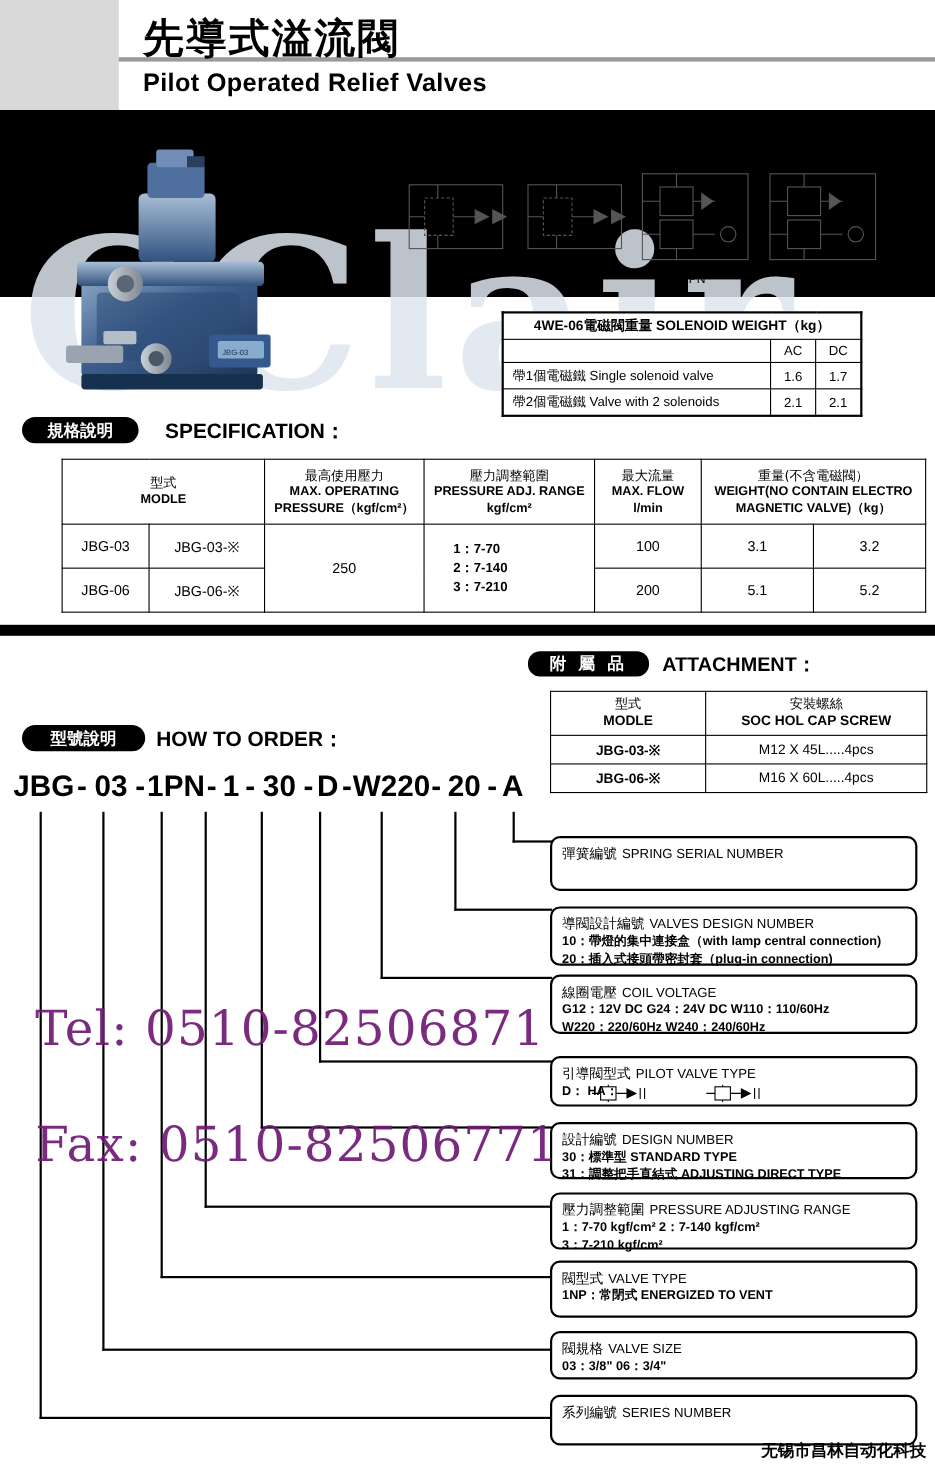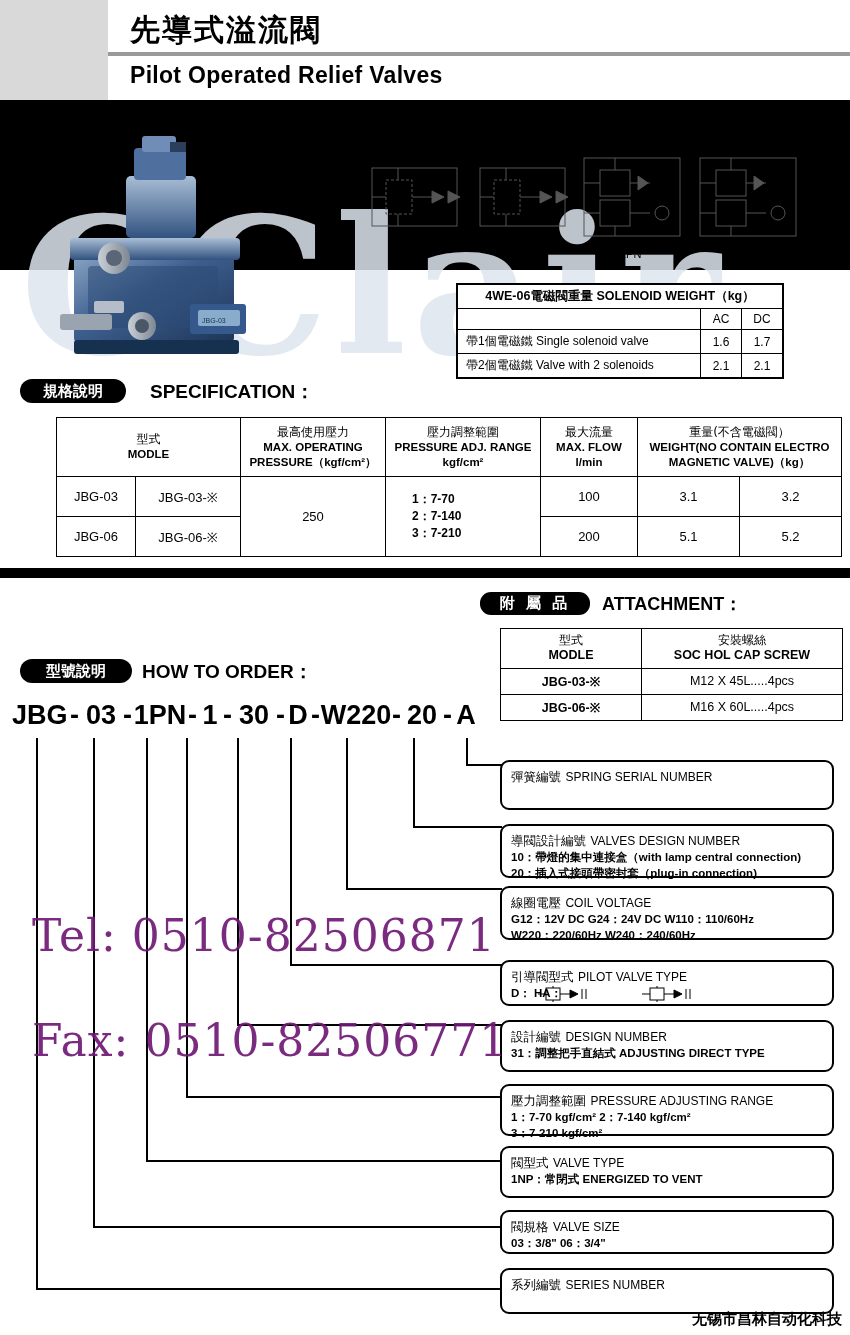--- a/index.html
+++ b/index.html
@@ -9,21 +9,21 @@
     font-family:"Liberation Sans", sans-serif;
     color:#000;
     overflow:hidden;
   }
   .abs{position:absolute;}
 
   
   #header-band{left:0;top:0;width:850px;height:100px;background:#d9d9d9;}
   #header-white{left:108px;top:0;width:742px;height:100px;background:#fff;}
   #header-darkline{left:108px;top:52px;width:742px;height:4px;background:#9a9a9a;}
-  #title-cn{left:130px;top:10px;font-size:30px;font-weight:bold;letter-spacing:2px;
+  #title-cn{left:130px;top:10px;font-size:37px;font-weight:bold;letter-spacing:2px;
     font-family:Liberation Serif, serif;}
   #title-en{left:130px;top:62px;font-size:23px;font-weight:bold;letter-spacing:.3px;}
 
   
   #photo-band{left:0;top:100px;width:850px;height:470px;background:#fff;}
   #photo-dark{left:0;top:100px;width:850px;height:170px;background:#000;}
   #photo-dark2{left:0;top:268px;width:850px;height:2px;background:#000;}
   #bottom-dark{left:0;top:568px;width:850px;height:10px;background:#000;}
 
   
@@ -369,20 +369,21 @@
         <path d="M8 8h-8M22 8h10M15 2v-2M15 14v2"></path>
       <path d="M32 4l8 4-8 4z" fill="#000"></path>
         <path d="M44 3v10M48 3v10"></path>
     </g>
   </svg>
 </div>
 
 <div class="callout" style="left:500px;top:1020px;width:334px;height:52px;">
   <span class="cn">設計編號</span>
   <span class="en">DESIGN NUMBER</span>
+  <div class="ln" style="font-weight:bold">30：標準型 STANDARD TYPE</div>
   <div class="ln" style="font-weight:bold">31：調整把手直結式 ADJUSTING DIRECT TYPE</div>
 </div>
 
 <div class="callout" style="left:500px;top:1084px;width:334px;height:52px;">
   <span class="cn">壓力調整範圍</span>
   <span class="en">PRESSURE ADJUSTING RANGE</span>
   <div class="ln" style="font-weight:bold">1：7-70 kgf/cm²               2：7-140 kgf/cm²</div>
   <div class="ln" style="font-weight:bold">3：7-210 kgf/cm²</div>
 </div>
 

